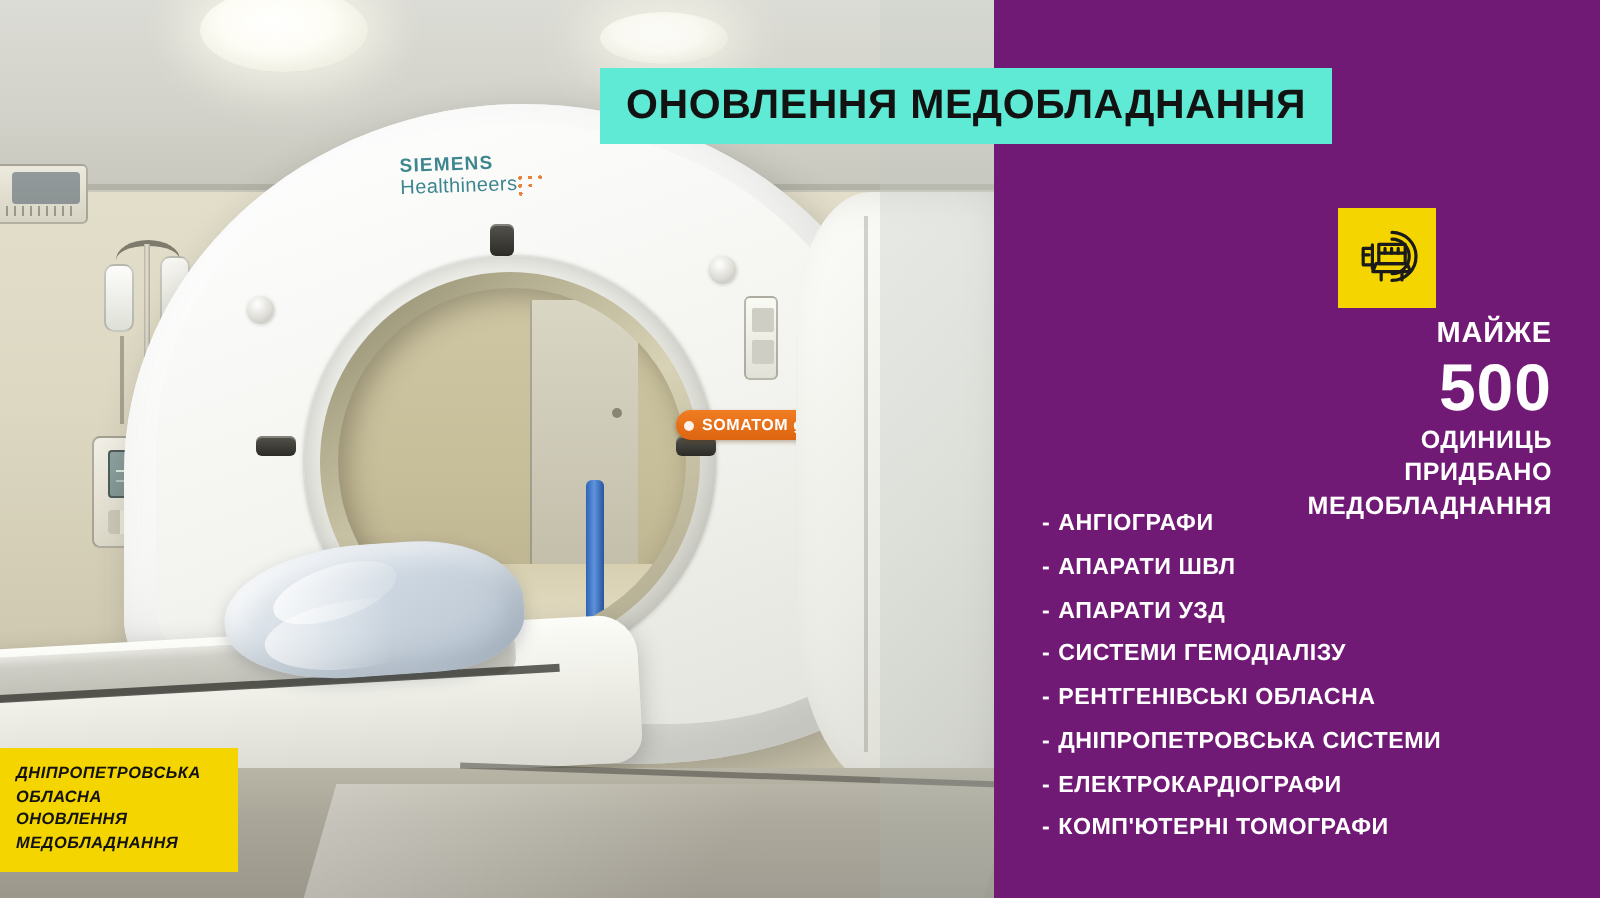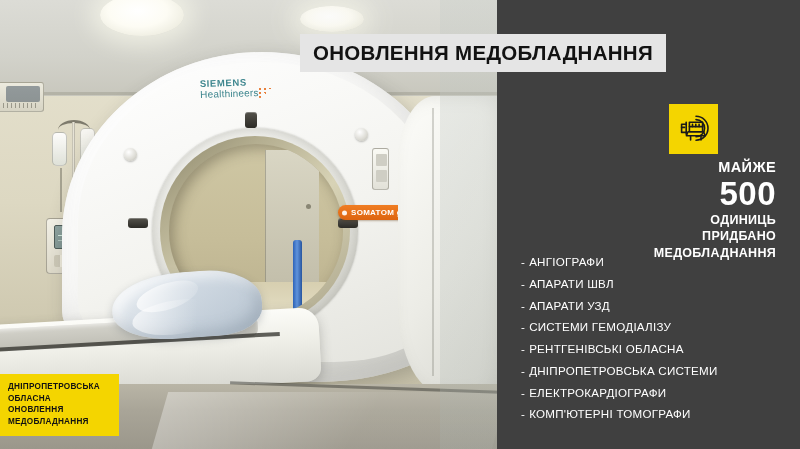--- a/index.html
+++ b/index.html
@@ -359,21 +359,21 @@
   
   .glass {
     position:absolute; left:440px; top:0; width:62px; height:449px;
     background:linear-gradient(180deg,rgba(200,205,200,.35),rgba(170,178,172,.25));
   }
 
   
   .blue-panel {
     position:absolute; left:497px; top:0;
     width:303px; height:449px;
-    background:#404040;
+    background:#701a75;
   }
 
   
   .icon-tile {
     position:absolute; left:172px; top:104px;
     width:49px; height:50px;
     background:#F4D500;
     display:flex; align-items:center; justify-content:center;
   }
   .icon-tile svg { display:block; }
@@ -392,37 +392,38 @@
   .stat-post {
     font-size:12.5px; font-weight:700; letter-spacing:.3px; line-height:1.18;
     margin-top:2px;
   }
 
   .equip-list {
     position:absolute; left:24px; top:256px; width:279px;
     list-style:none;
   }
   .equip-list li {
-    color:#ffffff; font-size:11.6px; font-weight:400;
+    color:#ffffff; font-size:11.6px; font-weight:700;
     letter-spacing:.25px; line-height:1.0;
     margin-bottom:10.2px;
     white-space:nowrap;
   }
   .dash { margin-right:4px; }
 
   
   .org-badge {
     position:absolute; left:0; top:374px;
     width:119px; padding:7px 8px 8px 8px;
     background:#F4D500;
   }
   .org-badge div {
     color:#121212; font-size:8.2px; font-weight:700;
     letter-spacing:.25px; line-height:1.42;
     white-space:nowrap;
+    font-style:italic;
   }
 </style>
 </head>
 <body>
 
 <div class="canvas">
 
   <div class="photo">
     <div class="wall"></div>
     <div class="ceiling"></div>
@@ -543,21 +544,21 @@
       <li>
         <span class="dash">-</span><span>ЕЛЕКТРОКАРДІОГРАФИ</span>
       </li>
       <li>
         <span class="dash">-</span><span>КОМП'ЮТЕРНІ ТОМОГРАФИ</span>
       </li>
     </ul>
   </div>
 
   <div style="position:absolute;left:300px;top:34px;width:366px;height:38px;
-              background:#e5e5e5;display:flex;align-items:center;
+              background:#5eead4;display:flex;align-items:center;
               justify-content:center;">
     <span style="color:#121212;font-size:20.5px;font-weight:700;
                  letter-spacing:.3px;white-space:nowrap;">ОНОВЛЕННЯ МЕДОБЛАДНАННЯ</span>
   </div>
 
   <div class="org-badge">
     <div>ДНІПРОПЕТРОВСЬКА</div>
     <div>ОБЛАСНА</div>
     <div>ОНОВЛЕННЯ</div>
     <div>МЕДОБЛАДНАННЯ</div>

